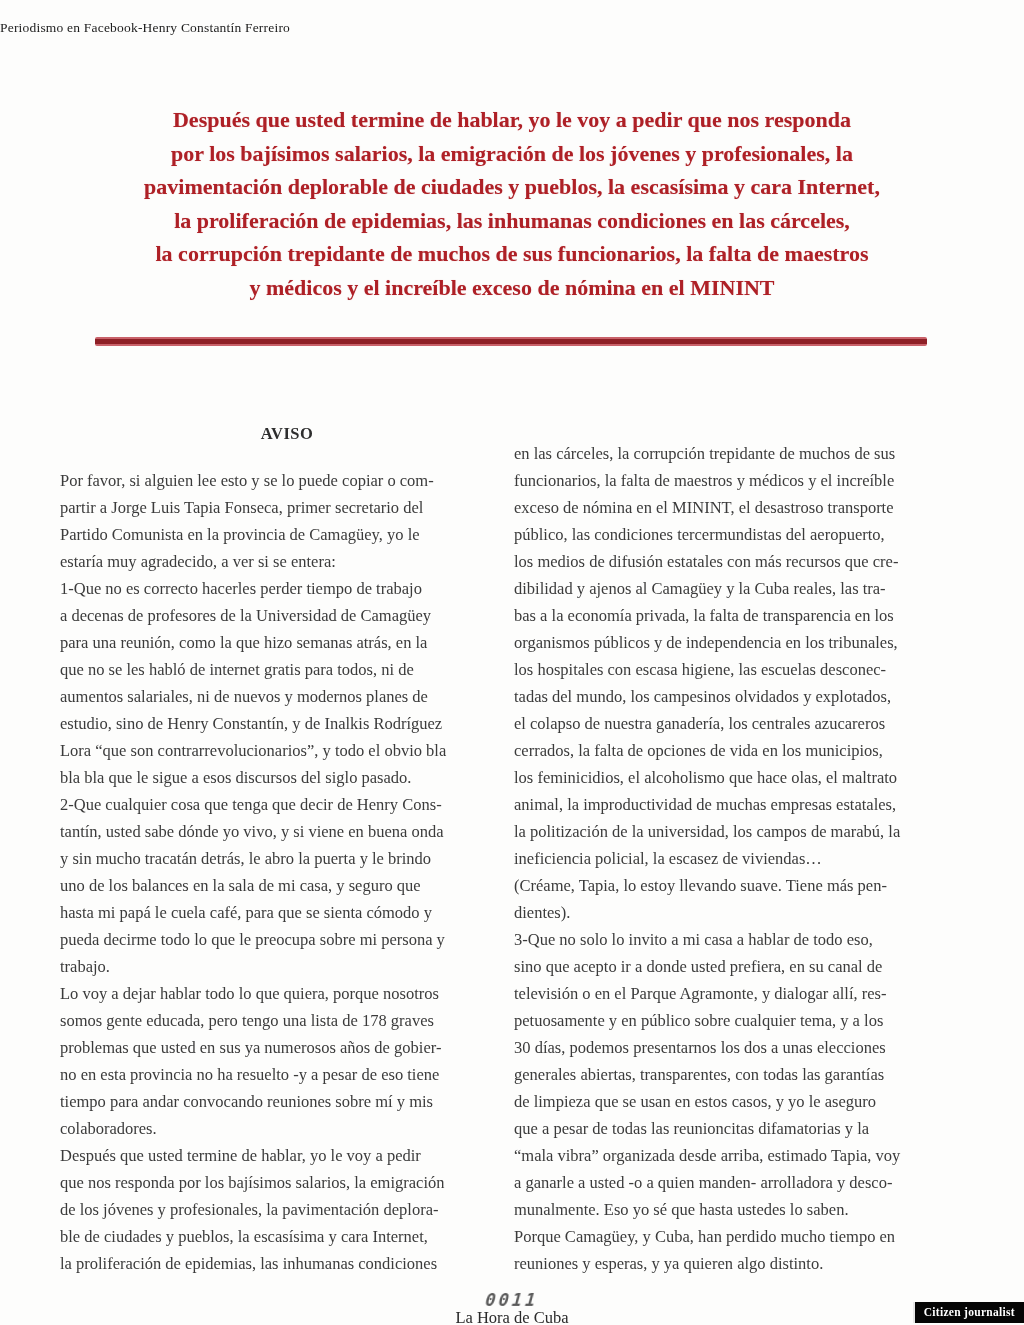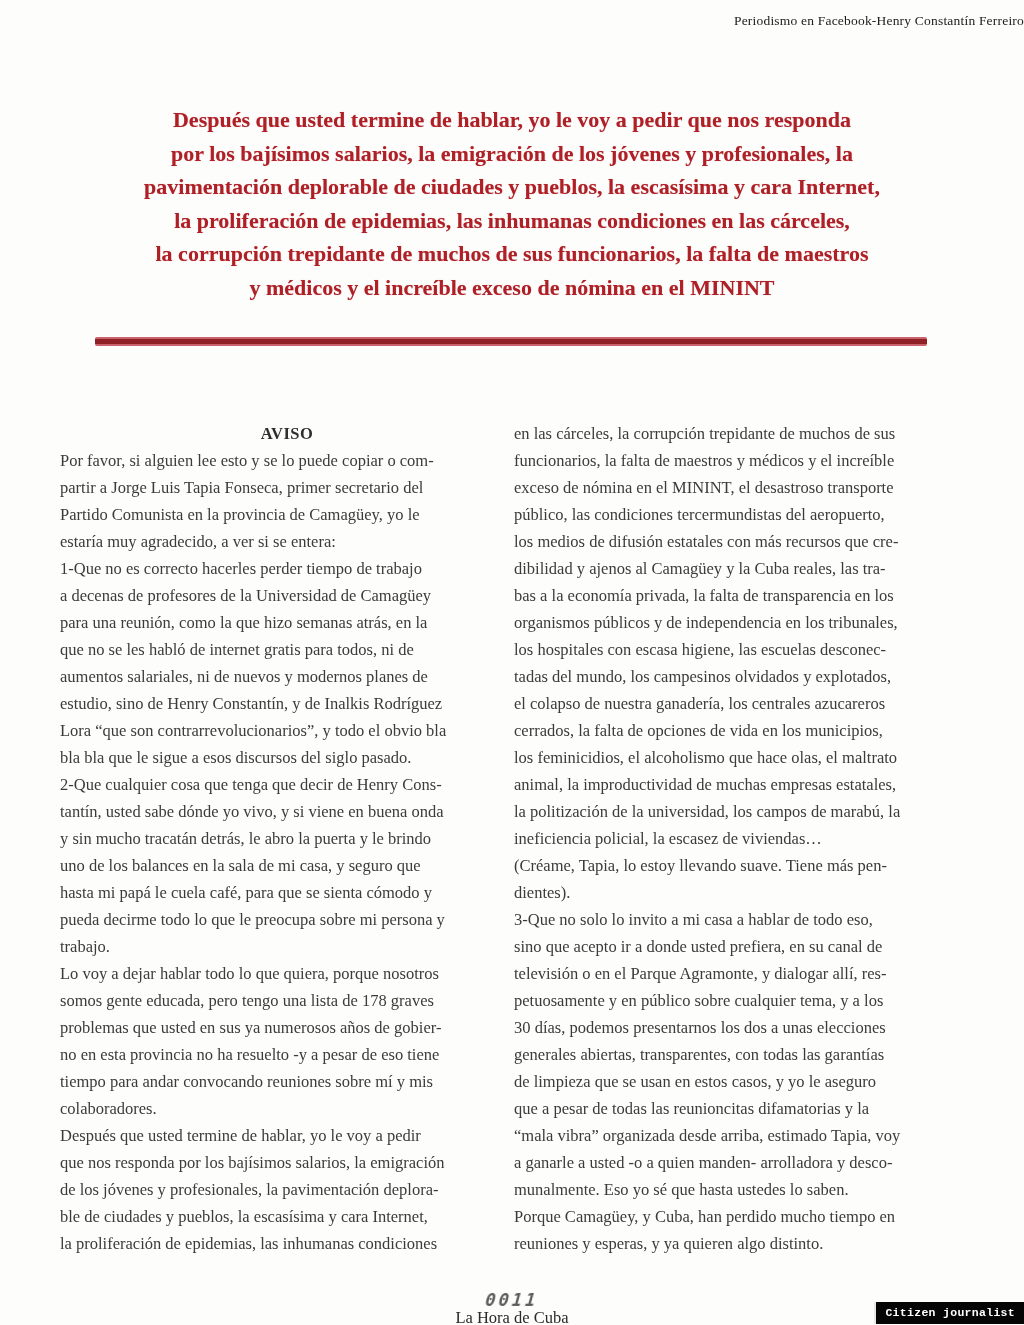--- a/index.html
+++ b/index.html
@@ -7,24 +7,24 @@
     width: 1024px;
     height: 1325px;
     position: relative;
     background: #fdfdfc;
     font-family: "Liberation Serif", serif;
     color: #3a3a3a;
     overflow: hidden;
   }
   .page-header {
     position: absolute;
-    top: 13px;
+    top: 20px;
     left: 0;
     width: 100%;
-    text-align: right;
+    text-align: left;
     font-size: 13.5px;
     color: #1c1c1c;
     letter-spacing: 0.2px;
   }
   .headline {
     position: absolute;
     top: 103px;
     left: 60px;
     width: 904px;
     text-align: center;
@@ -62,20 +62,21 @@
     color: #3b3b3b;
   }
   .column-heading {
     text-align: center;
     font-weight: bold;
     letter-spacing: 0.5px;
     color: #2e2e2e;
   }
   .column-text {
     white-space: pre-line;
+    margin-top: 20px;
   }
   .footer-title {
     position: absolute;
     top: 1260px;
     left: 0;
     width: 100%;
     text-align: center;
     font-size: 16.5px;
     color: #2a2a2a;
     margin-top: 48px;
@@ -94,21 +95,21 @@
     color: #5a5a5a;
     transform: skewX(-6deg);
     filter: blur(0.3px);
   }
   .badge {
     position: absolute;
     top: 1302px;
     right: 0;
     background: #050505;
     color: #ffffff;
-    font-family: Liberation Mono, monospace;
+    font-family: Liberation Serif, serif;
     font-weight: bold;
     font-size: 11.5px;
     padding: 4px 9px 5px 9px;
     letter-spacing: 0.3px;
     border-left: 2px solid #e8e8e8;
   }
 </style>
 </head>
 <body>
 

